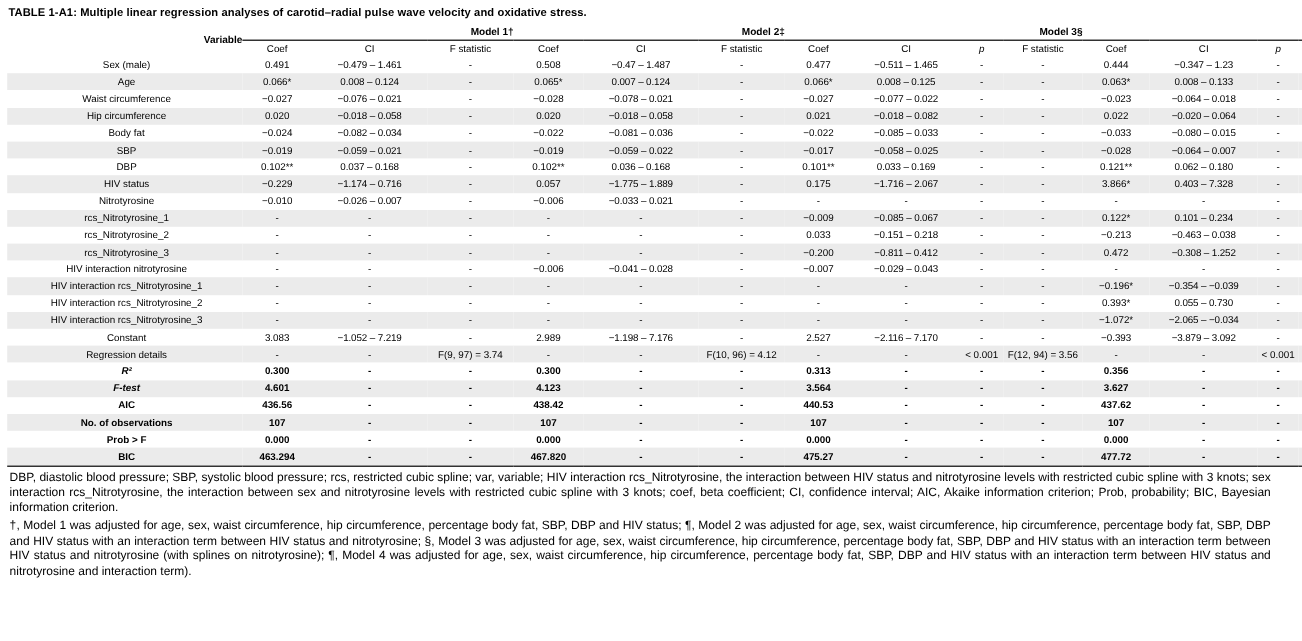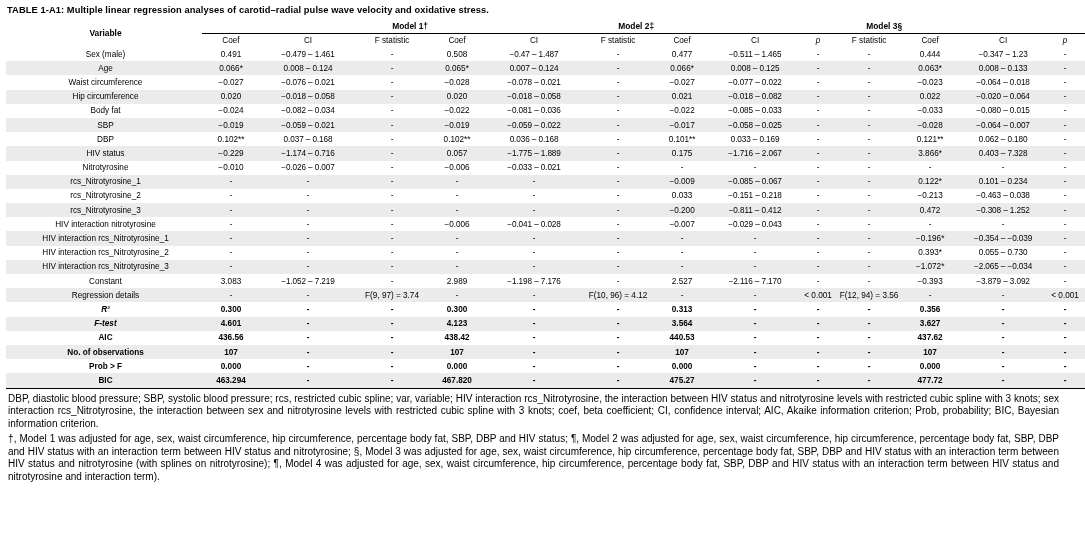--- a/index.html
+++ b/index.html
@@ -40,21 +40,21 @@
   }
   .rule-bot td { border-bottom: 1.3px solid #000; }
 
   tr.hdr1 th {
     font-size: 8.4px;
     font-weight: bold;
     text-align: right;
     padding: 3px 0 2px 0;
   }
   tr.hdr1 th.varcol {
-    text-align: center;
+    text-align: right;
     padding-left: 3px;
   }
   tr.hdr2 th {
     font-size: 8.2px;
     font-weight: normal;
     text-align: center;
     padding: 2px 0 2px 0;
   }
   .grpline {
     border-bottom: 0.8px solid #000;

